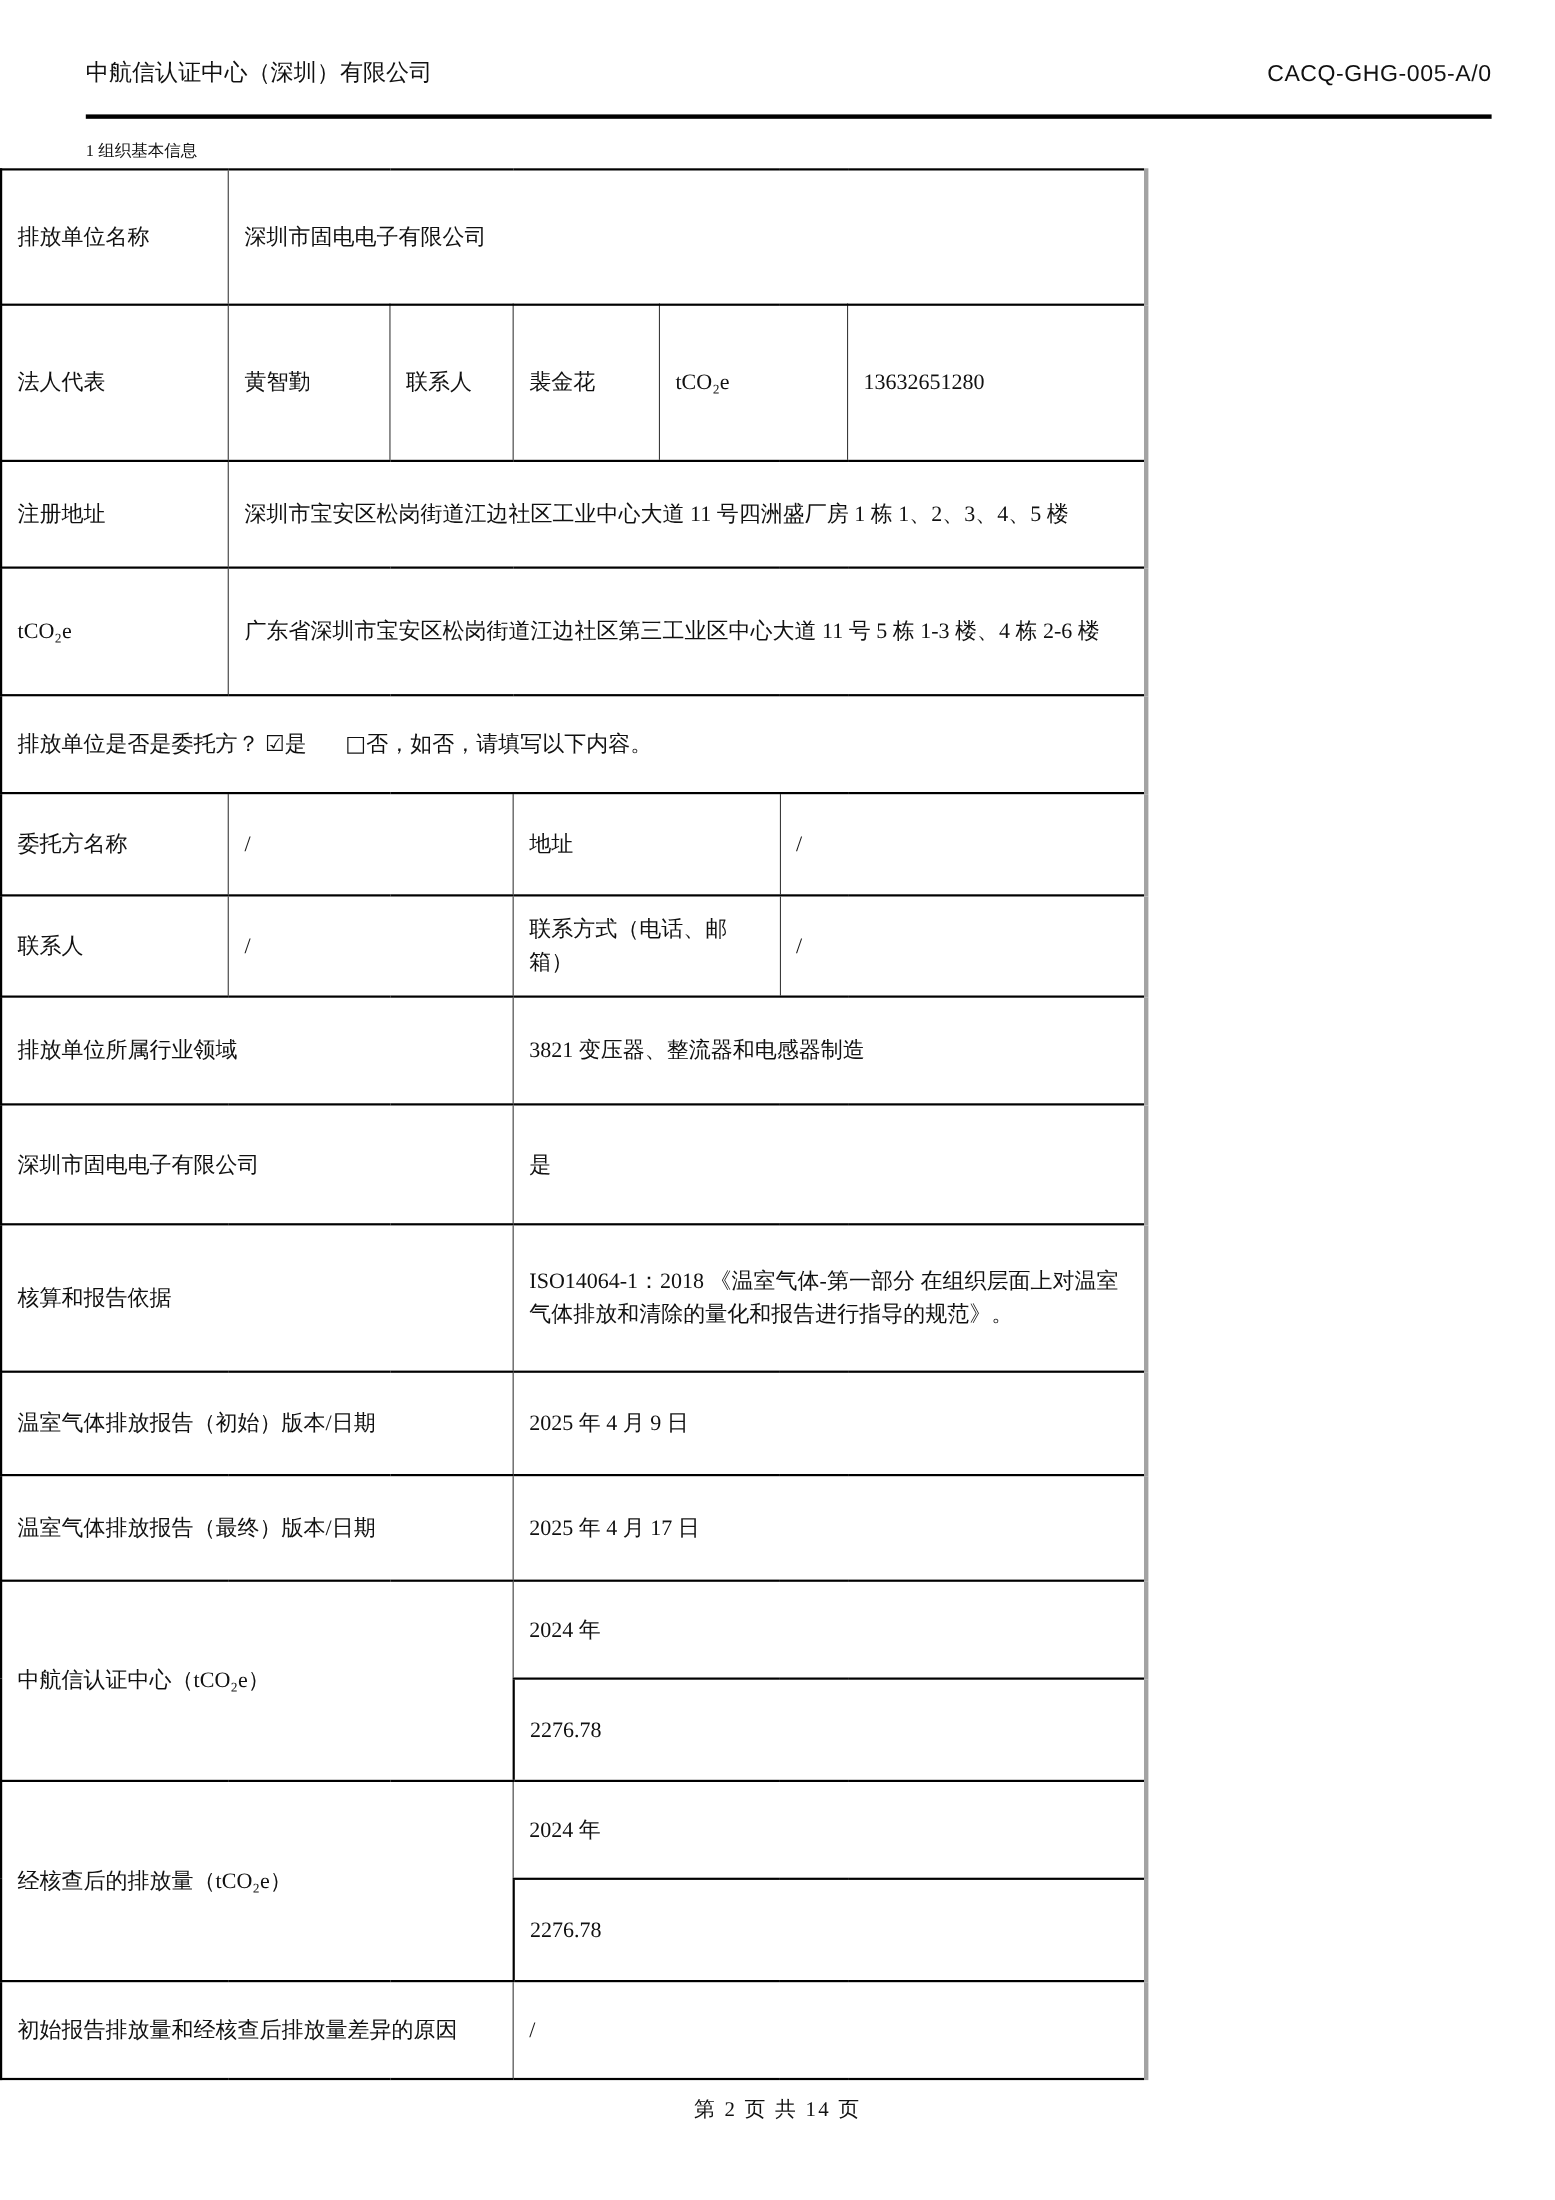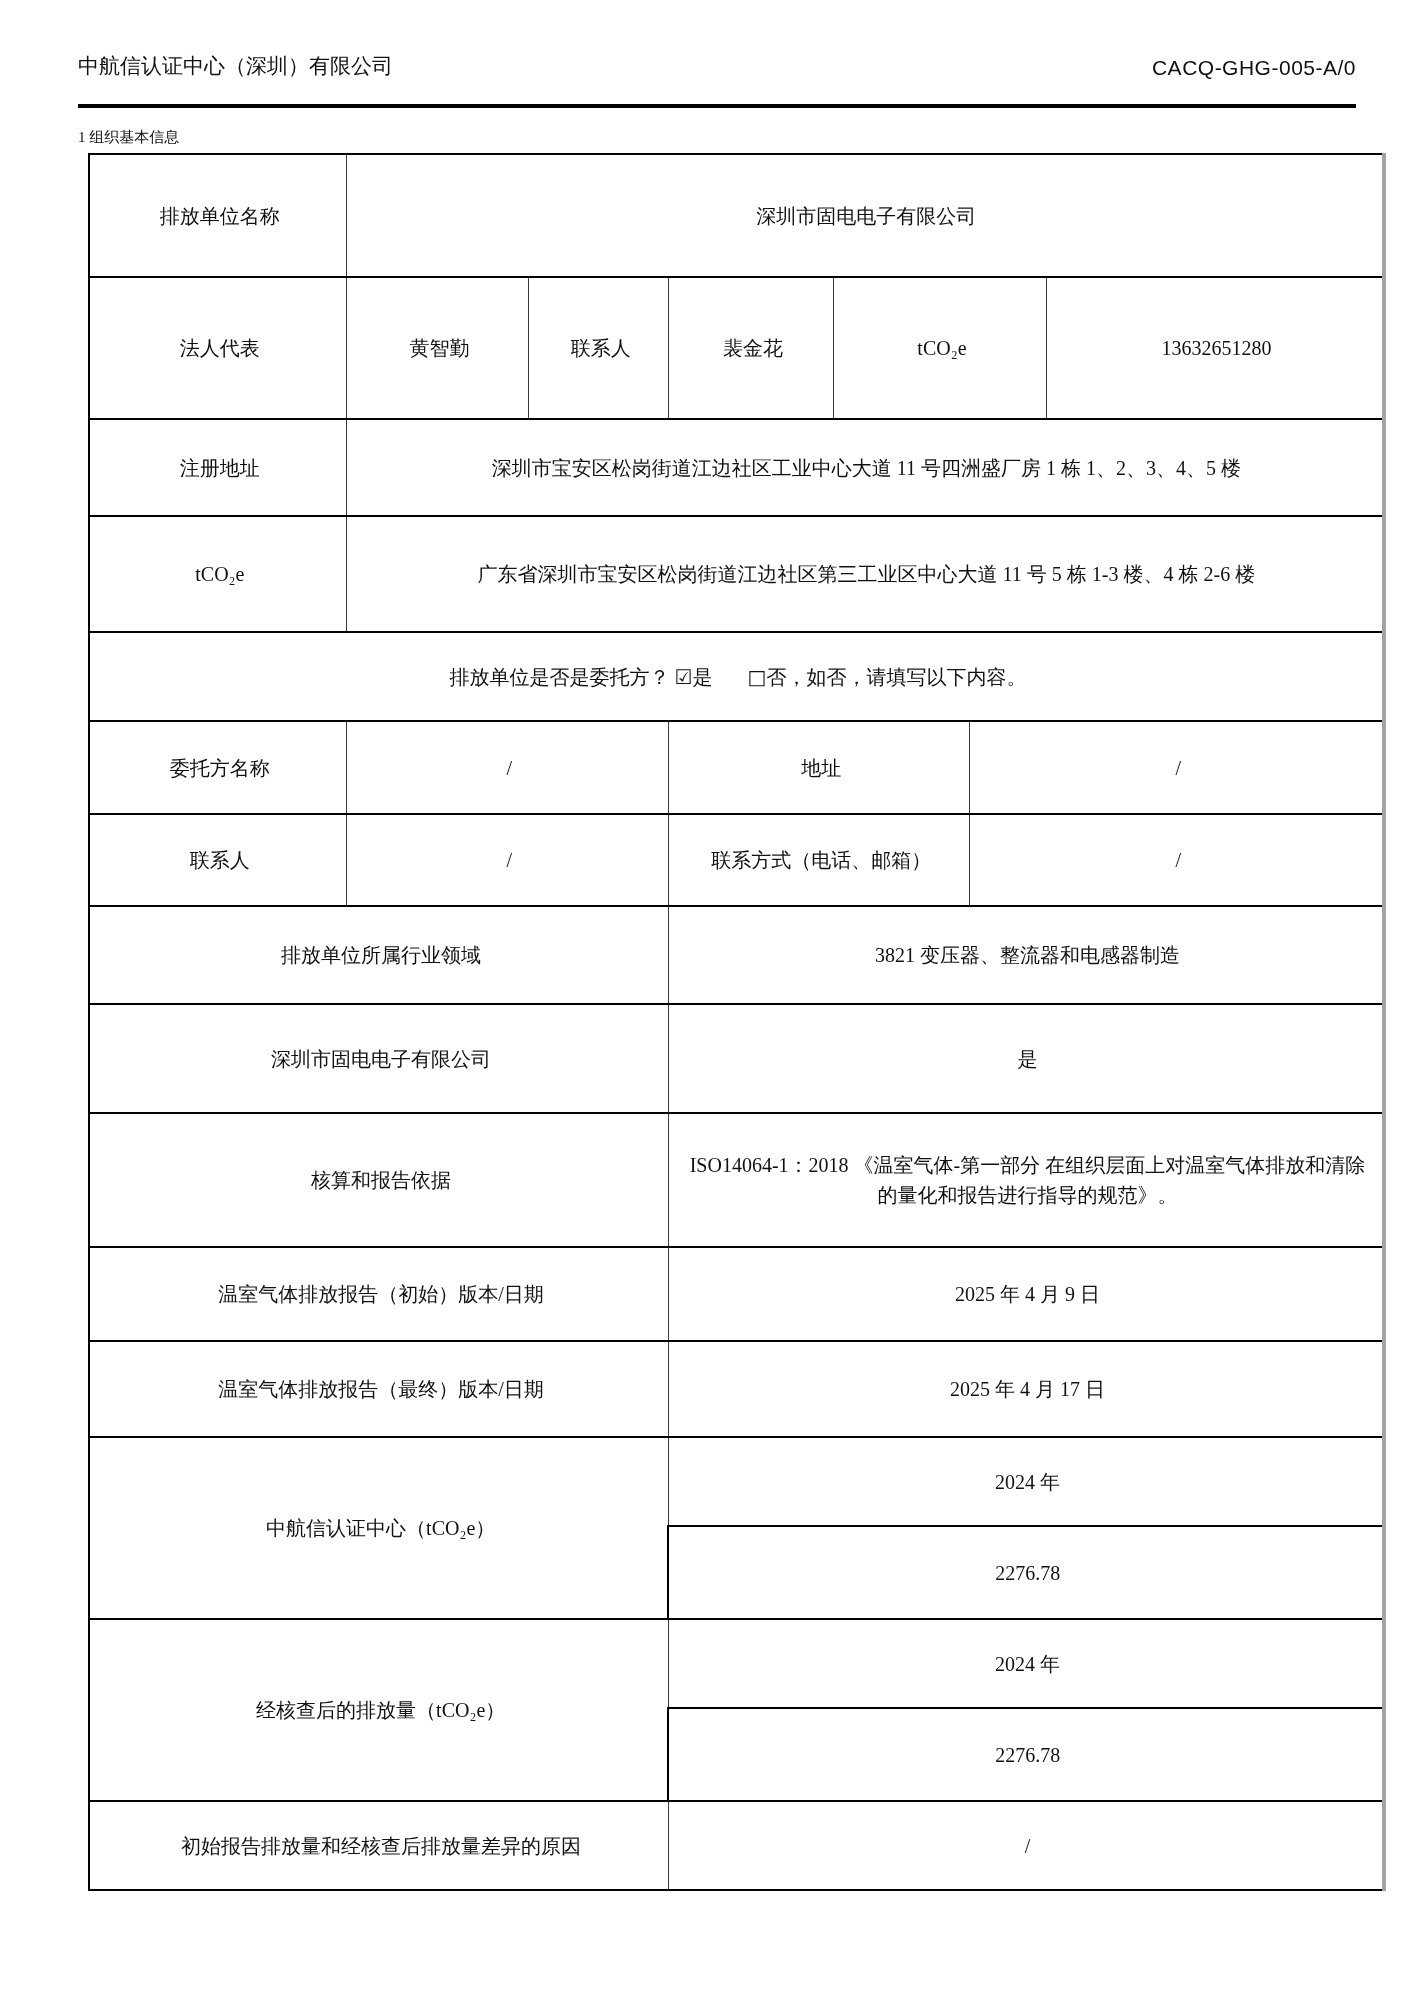--- a/index.html
+++ b/index.html
@@ -20,26 +20,24 @@
     font-size:21px;
     padding-bottom:24px;
     border-bottom:4px solid #000;
   }
   .header .doc-code{font-family:Liberation Sans, sans-serif;letter-spacing:.5px;}
   .section-title{
     margin:20px 0 6px 78px;
     font-size:15px;
   }
   table.info{
-    margin-left:88px;
-    width:1298px;
+    width:1044px;
     table-layout:fixed;
     border-collapse:collapse;
     font-size:20px;
-    text-align:center;
   }
   table.info td{
     border-top:2px solid #000;
     border-bottom:2px solid #000;
     border-left:1px solid #3a3a3a;
     border-right:1px solid #3a3a3a;
     vertical-align:middle;
     padding:6px 10px 6px 14px;
     word-break:break-all;
     line-height:1.5;
@@ -168,14 +166,15 @@
       <td colspan="4">2276.78</td>
     </tr>
 
     <tr style="height:89px">
       <td colspan="3">初始报告排放量和经核查后排放量差异的原因</td>
       <td colspan="4">/</td>
     </tr>
   </tbody>
     </table>
 
+  <div class="footer">第 2 页 共 14 页</div>
 
 </div>
 
 </body></html>

